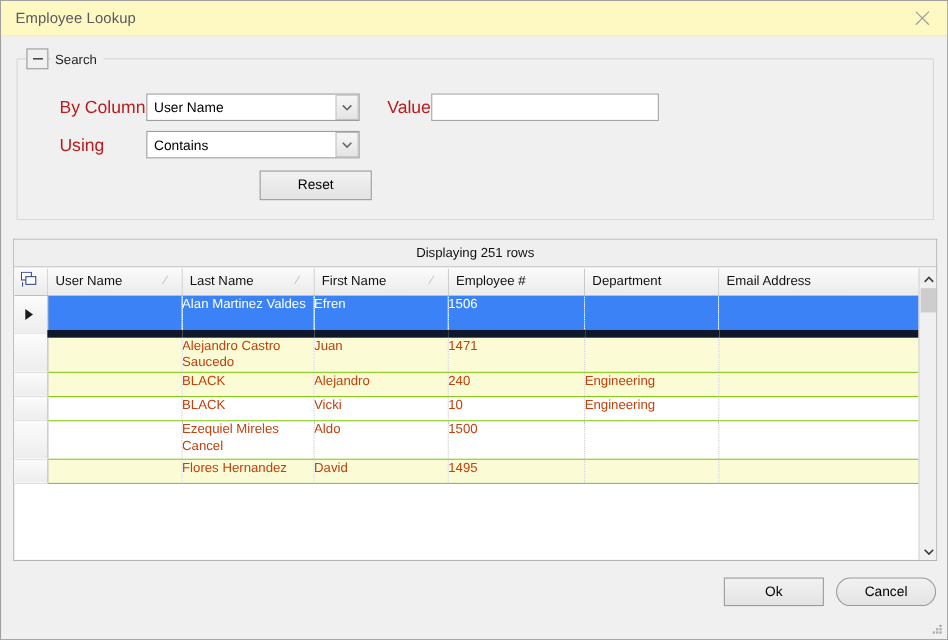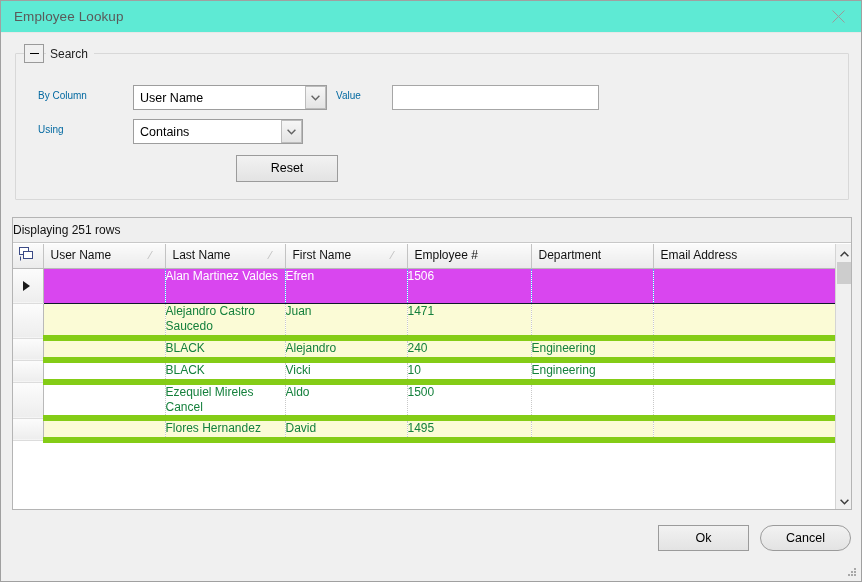--- a/index.html
+++ b/index.html
@@ -22,21 +22,21 @@
     width: 862px; height: 582px;
     background: #f0f0f0;
     border: 1px solid #a0a0a0;
   }
 
   
   #titlebar {
     position: absolute;
     left: 0; top: 0;
     width: 100%; height: 32px;
-    background: #5eead4;
+    background: #fef9c3;
     border-bottom: 1px solid #e8e8e8;
     text-align: center;
   }
   #title-text {
     position: absolute;
     left: 13px; top: 8px;
     font-size: 13.5px;
     color: #5a5a5a;
     letter-spacing: .1px;
     white-space: nowrap;
@@ -80,23 +80,24 @@
     cursor: default;
   }
   #collapse-btn .glyph {
     display: block;
     width: 9px; height: 1px;
     background: #000;
   }
 
   .form-label {
     position: absolute;
-    font-size: 10px;
-    color: #0369a1;
+    font-size: 16px;
+    color: #b91c1c;
     white-space: nowrap;
+    margin-left: 16px;
   }
   #lbl-bycolumn { left: 22px; top: 36px; }
   #lbl-using    { left: 22px; top: 70px; }
   #lbl-value    { left: 320px; top: 36px; }
 
   .combo {
     position: absolute;
     height: 25px;
     background: #fff;
     border: 1px solid #9d9d9d;
@@ -113,21 +114,21 @@
   }
   .combo .combo-btn {
     flex: 0 0 auto;
     width: 21px; height: 23px;
     margin-right: 0px;
     background: linear-gradient(#f6f6f6, #e4e4e4);
     border: 1px solid #bcbcbc;
     display: flex; align-items: center; justify-content: center;
   }
   #combo-bycolumn { left: 117px; top: 31px; width: 194px; }
-  #combo-using    { left: 117px; top: 65px; width: 170px; }
+  #combo-using    { left: 117px; top: 65px; width: 194px; }
 
   #value-input {
     position: absolute;
     left: 376px; top: 31px;
     width: 207px; height: 25px;
     background: #fff;
     border: 1px solid #a6a6a6;
     font-family: "Liberation Sans", sans-serif;
     font-size: 12.5px;
     padding: 0 4px;
@@ -157,20 +158,21 @@
     left: 11px; top: 216px;
     width: 840px; height: 293px;
     border: 1px solid #b4b4b4;
     background: #fff;
   }
   #grid-caption {
     position: relative;
     height: 25px;
     background: #efefef;
     border-bottom: 1px solid #c8c8c8;
+    text-align: center;
     font-size: 12px;
     color: #111;
     line-height: 25px;
   }
 
   #grid-scroll-region {
     position: absolute;
     left: 0; top: 26px;
     right: 0; bottom: 0;
     overflow: hidden;
@@ -235,38 +237,38 @@
     position: absolute;
     left: 10px; top: 50%;
     transform: translateY(-50%);
     width: 0; height: 0;
     border-left: 7px solid #1a1a1a;
     border-top: 5px solid transparent;
     border-bottom: 5px solid transparent;
   }
   td.cell {
     border-right: 1px dotted #c9c9c9;
-    border-bottom: 6px solid #84cc16;
+    border-bottom: 1px solid #84cc16;
     font-size: 12px;
-    color: #15803d;
+    color: #c2410c;
     padding: 3px 0 0 6px;
     line-height: 15px;
     overflow: hidden;
     white-space: normal;
     word-break: break-word;
   }
   tr.row-alt td.cell   { background: #fbfbd6; }
   tr.row-alt td.rowhead{ }
   tr.row-plain td.cell { background: #ffffff; }
 
   tr.row-selected td.cell {
-    background: #d946ef;
+    background: #3b82f6;
     color: #ffffff;
     border-right: 1px dotted #4aa8f5;
-    border-bottom: 1px solid #0f172a;
+    border-bottom: 7px solid #0f172a;
   }
   tr.row-selected td.rowhead {
     background: linear-gradient(#fcfcfc, #ededed);
   }
 
   
   #vscroll {
     position: absolute;
     right: 0; top: 26px;
     width: 16px; bottom: 0;

